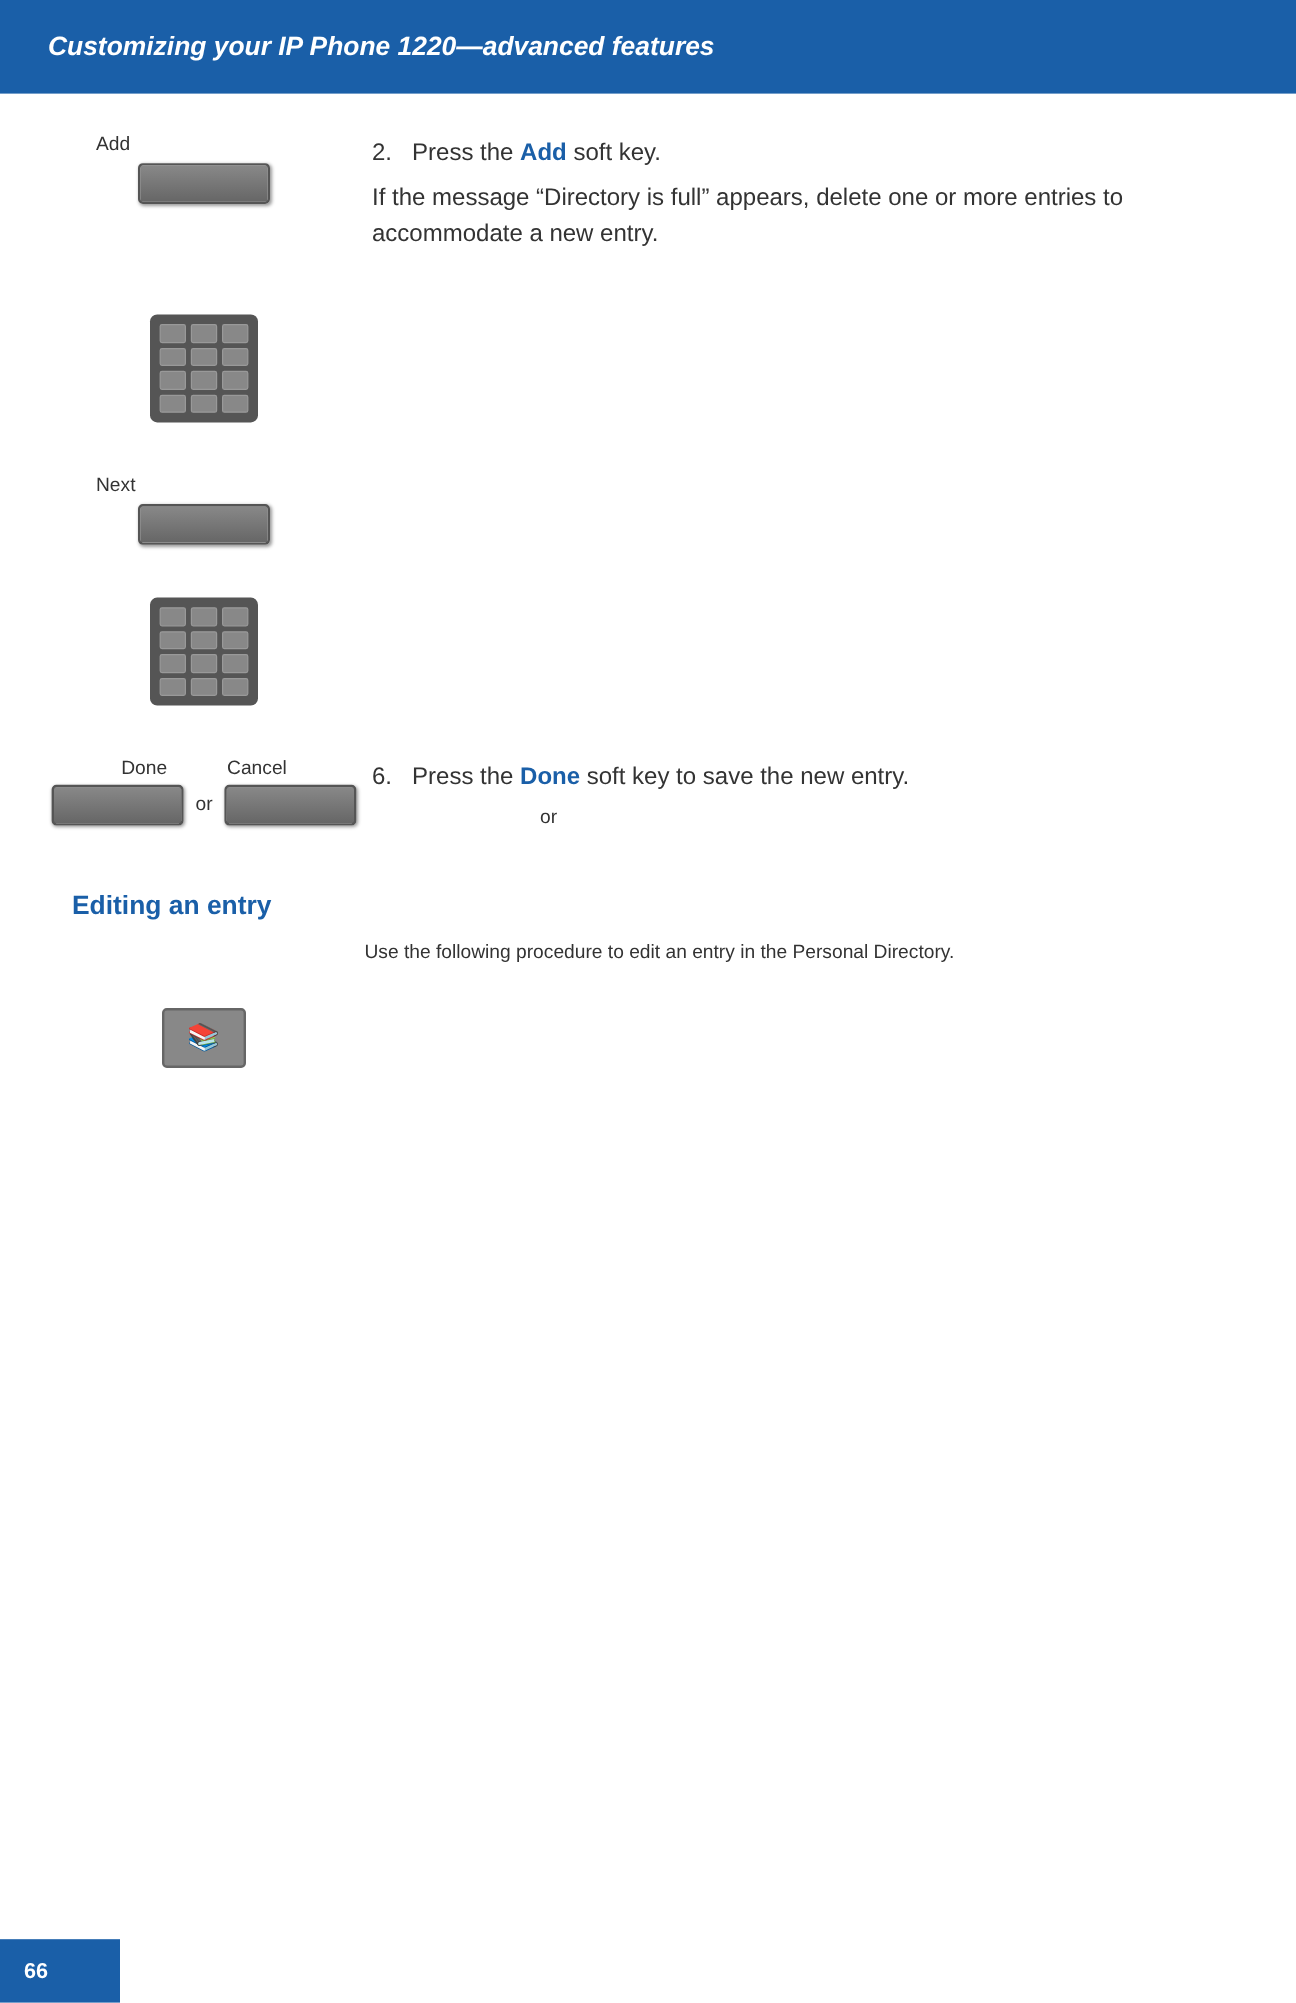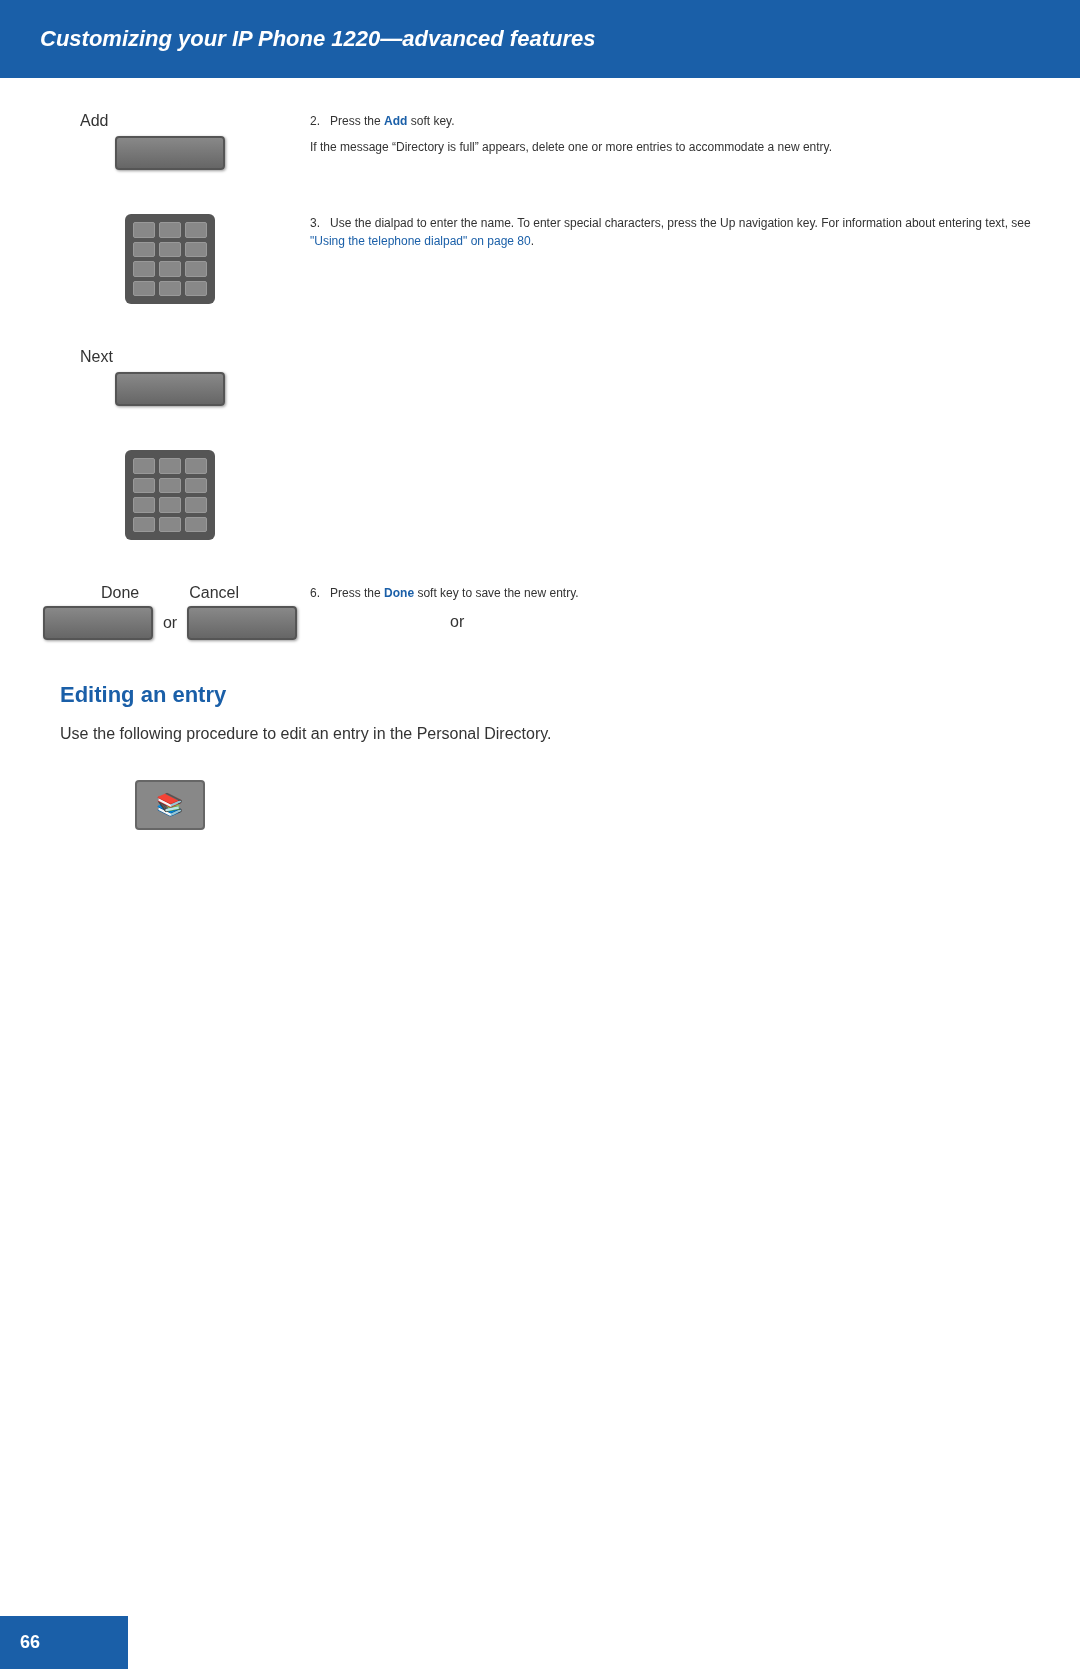--- a/index.html
+++ b/index.html
@@ -51,21 +51,21 @@
       margin-left: 20px;
     }
 
     .text-col {
       flex: 1;
       padding-left: 30px;
       padding-top: 4px;
     }
 
     .text-col p {
-      font-size: 12px;
+      font-size: 20px;
       color: #333;
       line-height: 1.5;
       margin-bottom: 8px;
     }
 
     .blue-link {
       color: #1a5fa8;
       text-decoration: none;
     }
 
@@ -146,28 +146,29 @@
       font-weight: bold;
       margin-bottom: 14px;
       margin-top: 10px;
     }
 
     .section-intro {
       font-size: 16px;
       color: #333;
       line-height: 1.5;
       margin-bottom: 30px;
+      text-align: center;
     }
 
     
     .page-footer {
       position: absolute;
       bottom: 0;
       left: 0;
-      width: 128px;
+      width: 100px;
       background: #1a5fa8;
       padding: 16px 20px;
     }
     .page-number {
       color: #ffffff;
       font-size: 18px;
       font-weight: bold;
     }
   </style>
 </head>
@@ -204,27 +205,20 @@
         <div class="dialpad-key"></div>
         <div class="dialpad-key"></div>
         <div class="dialpad-key"></div>
         <div class="dialpad-key"></div>
         <div class="dialpad-key"></div>
         <div class="dialpad-key"></div>
         <div class="dialpad-key"></div>
         <div class="dialpad-key"></div>
       </div>
     </div>
-    <div class="text-col">
-      <p>
-        <span>3.</span>
-        &nbsp;
-        <span>Use the dialpad to enter the name. To enter special characters, press the Up navigation key. For information about entering text, see </span><a class="blue-link">"Using the telephone dialpad" on page 80</a><span>.</span>
-      </p>
-    </div>
   </div>
 
   <div class="instruction-row">
     <div class="image-col">
       <span class="image-label">Next</span>
       <div class="soft-key-btn"></div>
     </div>
   </div>
 
   <div class="instruction-row">

